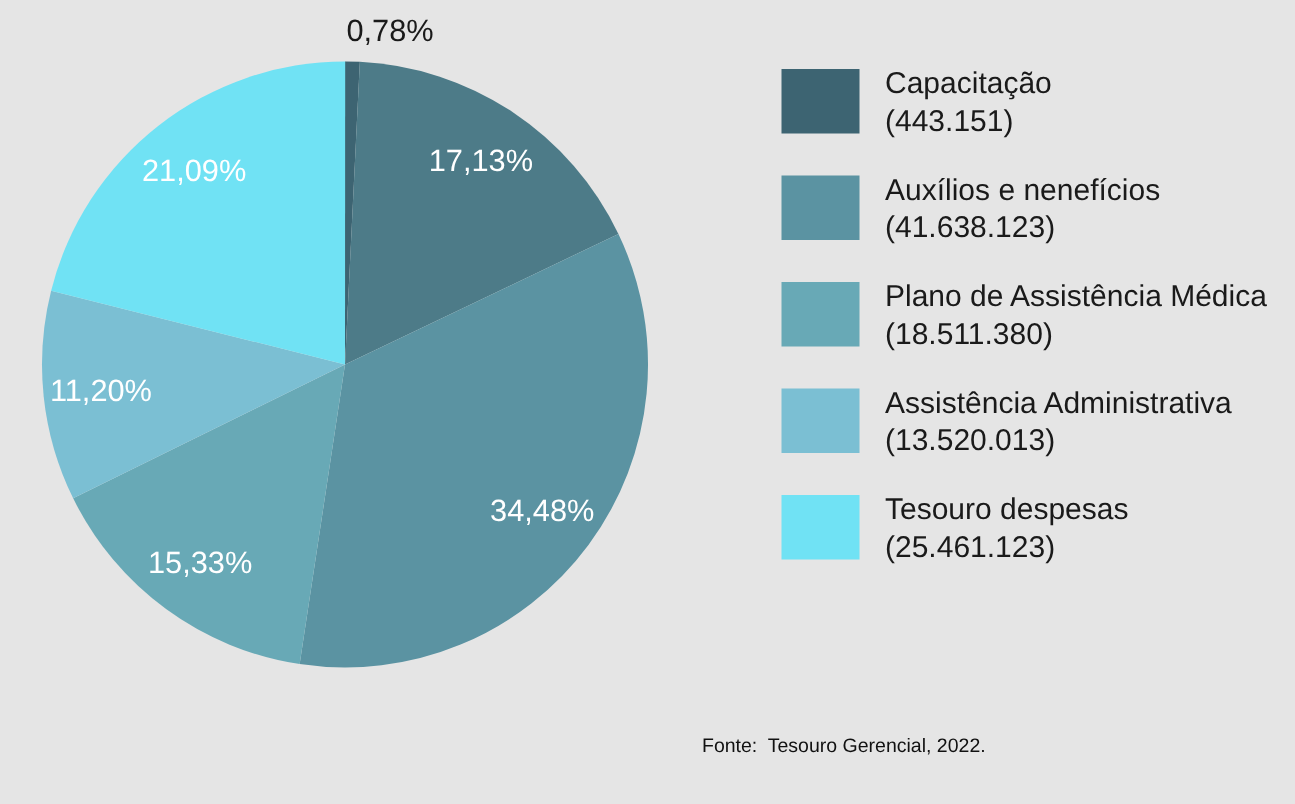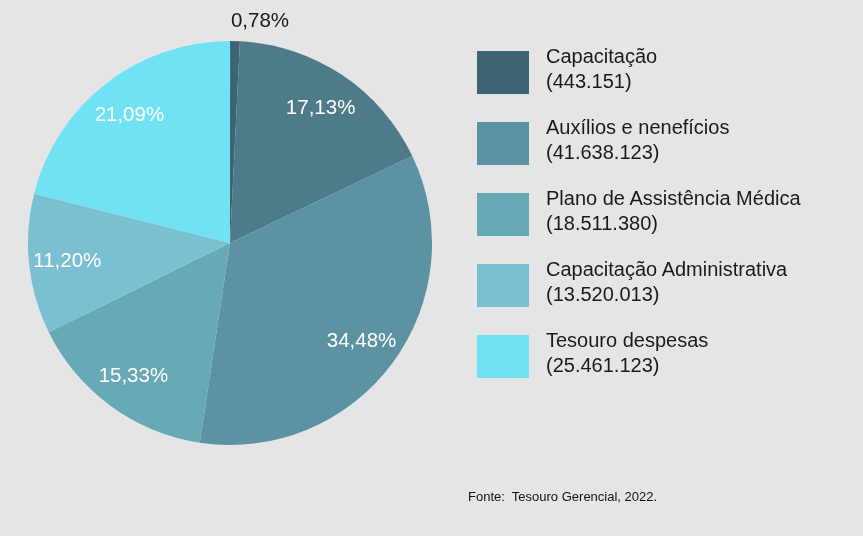--- a/index.html
+++ b/index.html
@@ -23,22 +23,23 @@
   .legend {
     position: absolute;
     left: 477px;
     top: 44px;
     display: flex;
     flex-direction: column;
   }
   .legend-item {
     display: flex;
     flex-direction: row;
-    align-items: flex-end;
+    align-items: flex-start;
     margin-bottom: 21px;
+    margin-left: 44px;
   }
   .legend-swatch {
     width: 52px;
     height: 43px;
     flex: 0 0 auto;
     margin-right: 17px;
     margin-top: 2px;
   }
   .legend-text {
     font-size: 20px;
@@ -93,21 +94,21 @@
       <div class="legend-item">
         <div class="legend-swatch" style="background: rgb(104, 169, 182);"></div>
         <div class="legend-text">
           <div>Plano de Assistência Médica</div>
           <div>(18.511.380)</div>
         </div>
       </div>
       <div class="legend-item">
         <div class="legend-swatch" style="background: rgb(123, 191, 211);"></div>
         <div class="legend-text">
-          <div>Capacitação Administrativa</div>
+          <div>Assistência Administrativa</div>
           <div>(13.520.013)</div>
         </div>
       </div>
       <div class="legend-item">
         <div class="legend-swatch" style="background: rgb(112, 226, 244);"></div>
         <div class="legend-text">
           <div>Tesouro despesas</div>
           <div>(25.461.123)</div>
         </div>
       </div>

